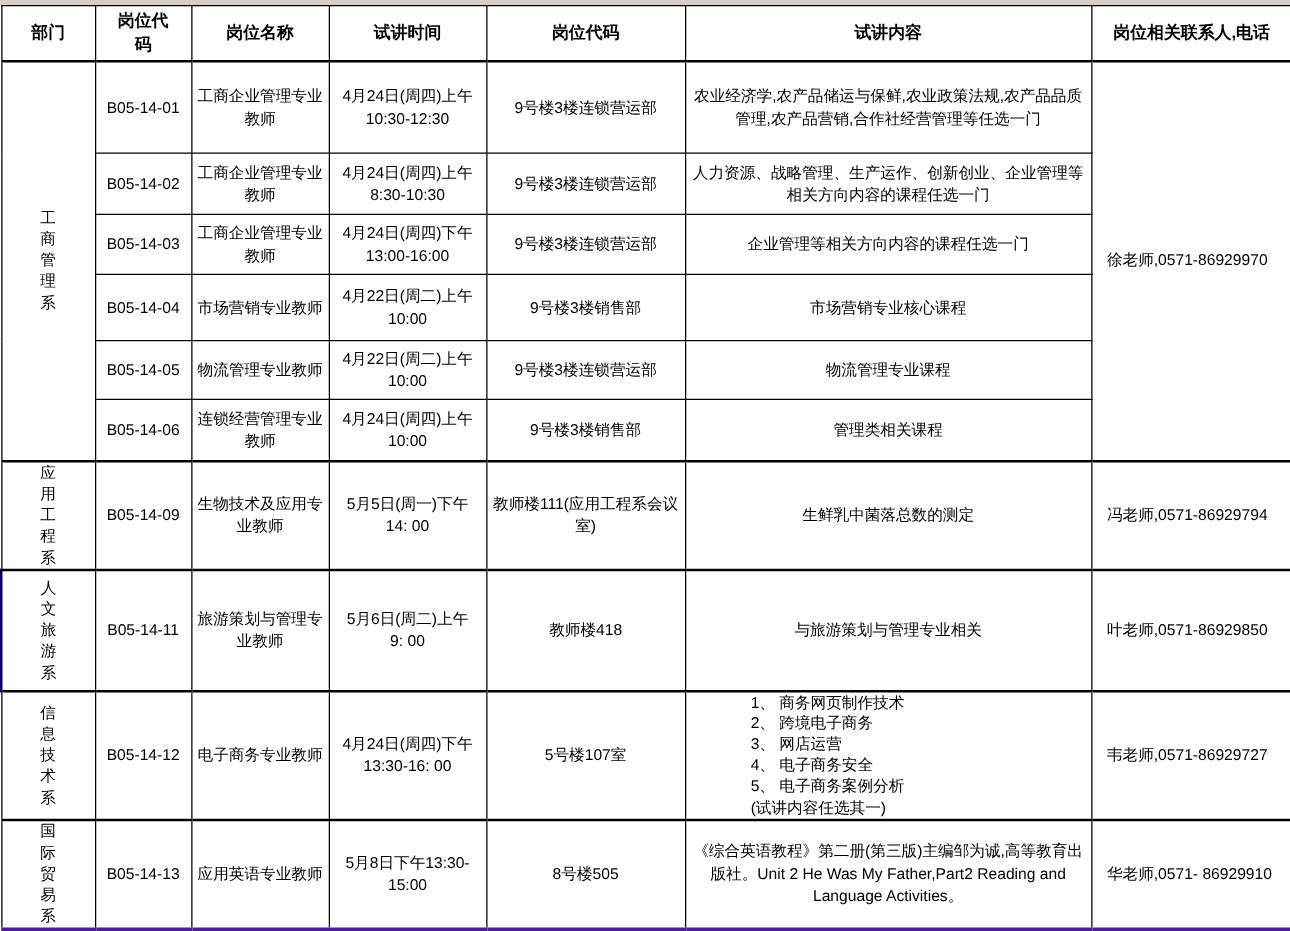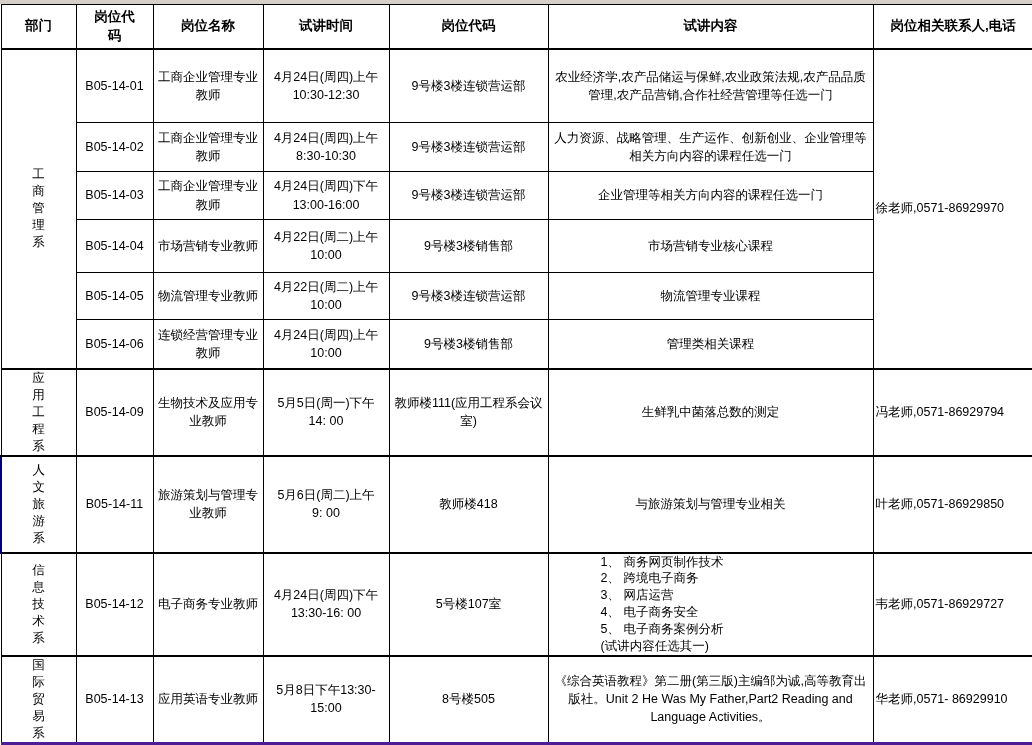--- a/index.html
+++ b/index.html
@@ -27,21 +27,21 @@
     overflow:hidden;
   }
   th{font-size:13.5px;font-weight:bold;padding:0 14px;}
   .lc{border-right:none;}            
   thead th{border-bottom:2px solid #000;}
   tr.dept-start td{border-top:2px solid #000;}
   tbody tr.last td{border-bottom:7px solid #4c1d95;}
   .pre{white-space:pre-line;}
   .contact{
     text-align:left;
-    padding-left:2px;
+    padding-left:12px;
     white-space:nowrap;
   }
   .vtext{
     width:15px;
     margin:0 auto;
     word-break:break-all;
     line-height:17px;
     font-size:12.5px;
   }
   .blue-left{border-left:2px solid #000080;}

